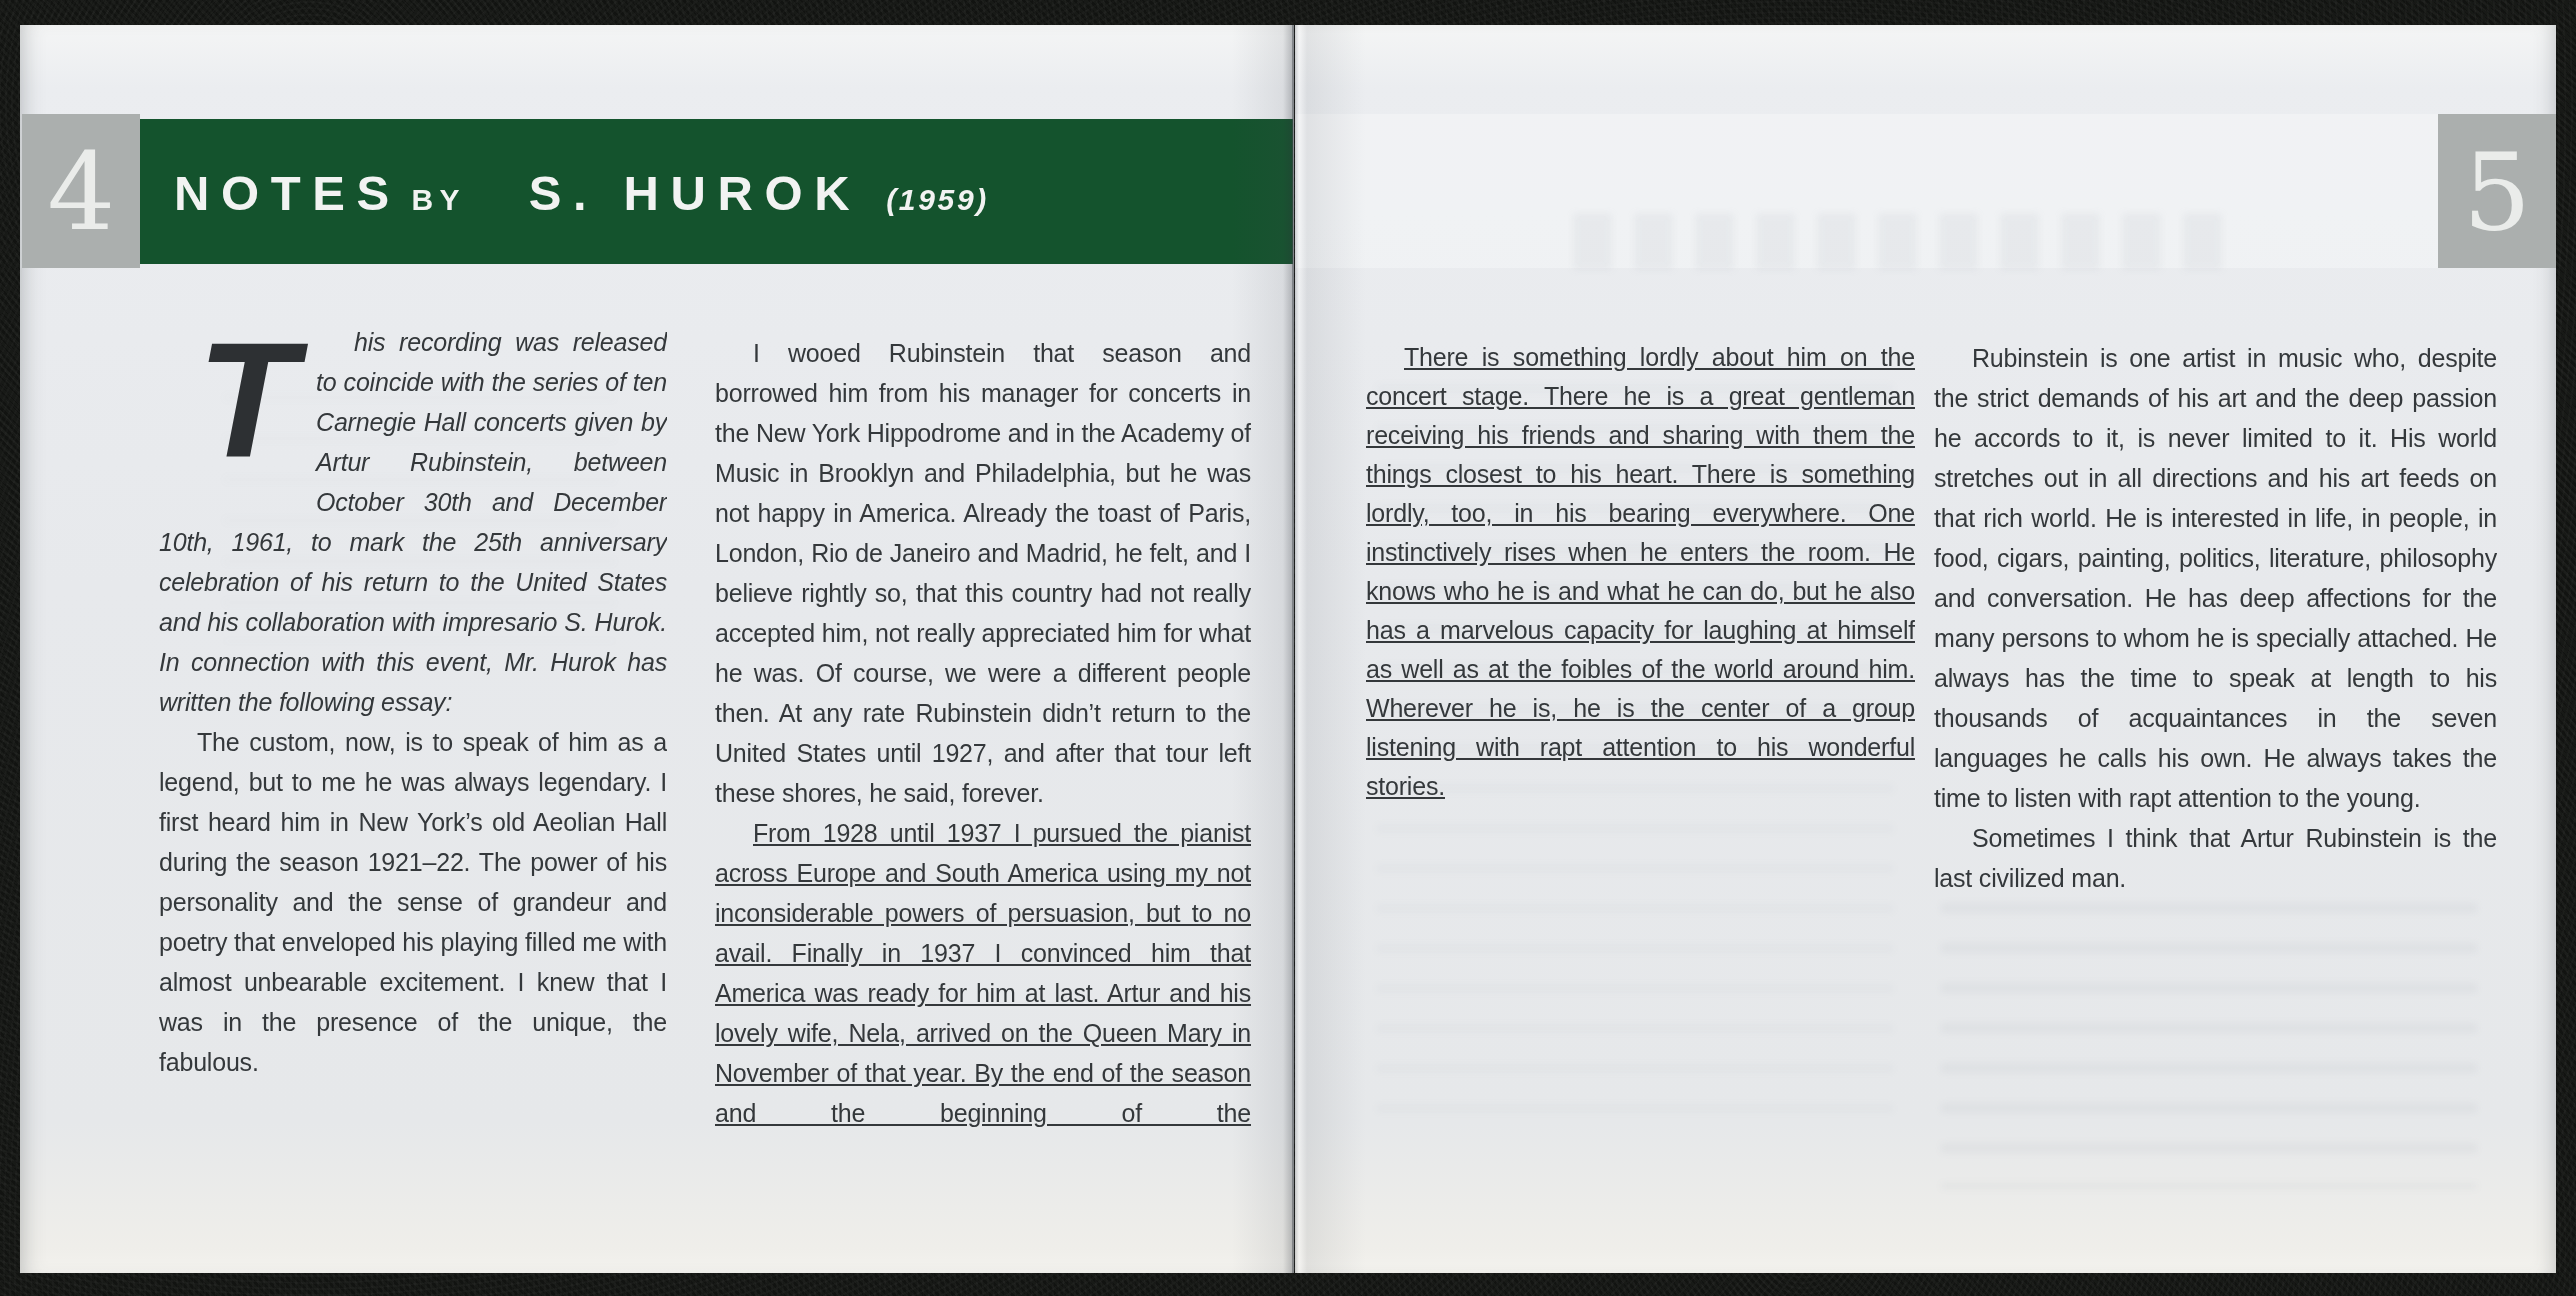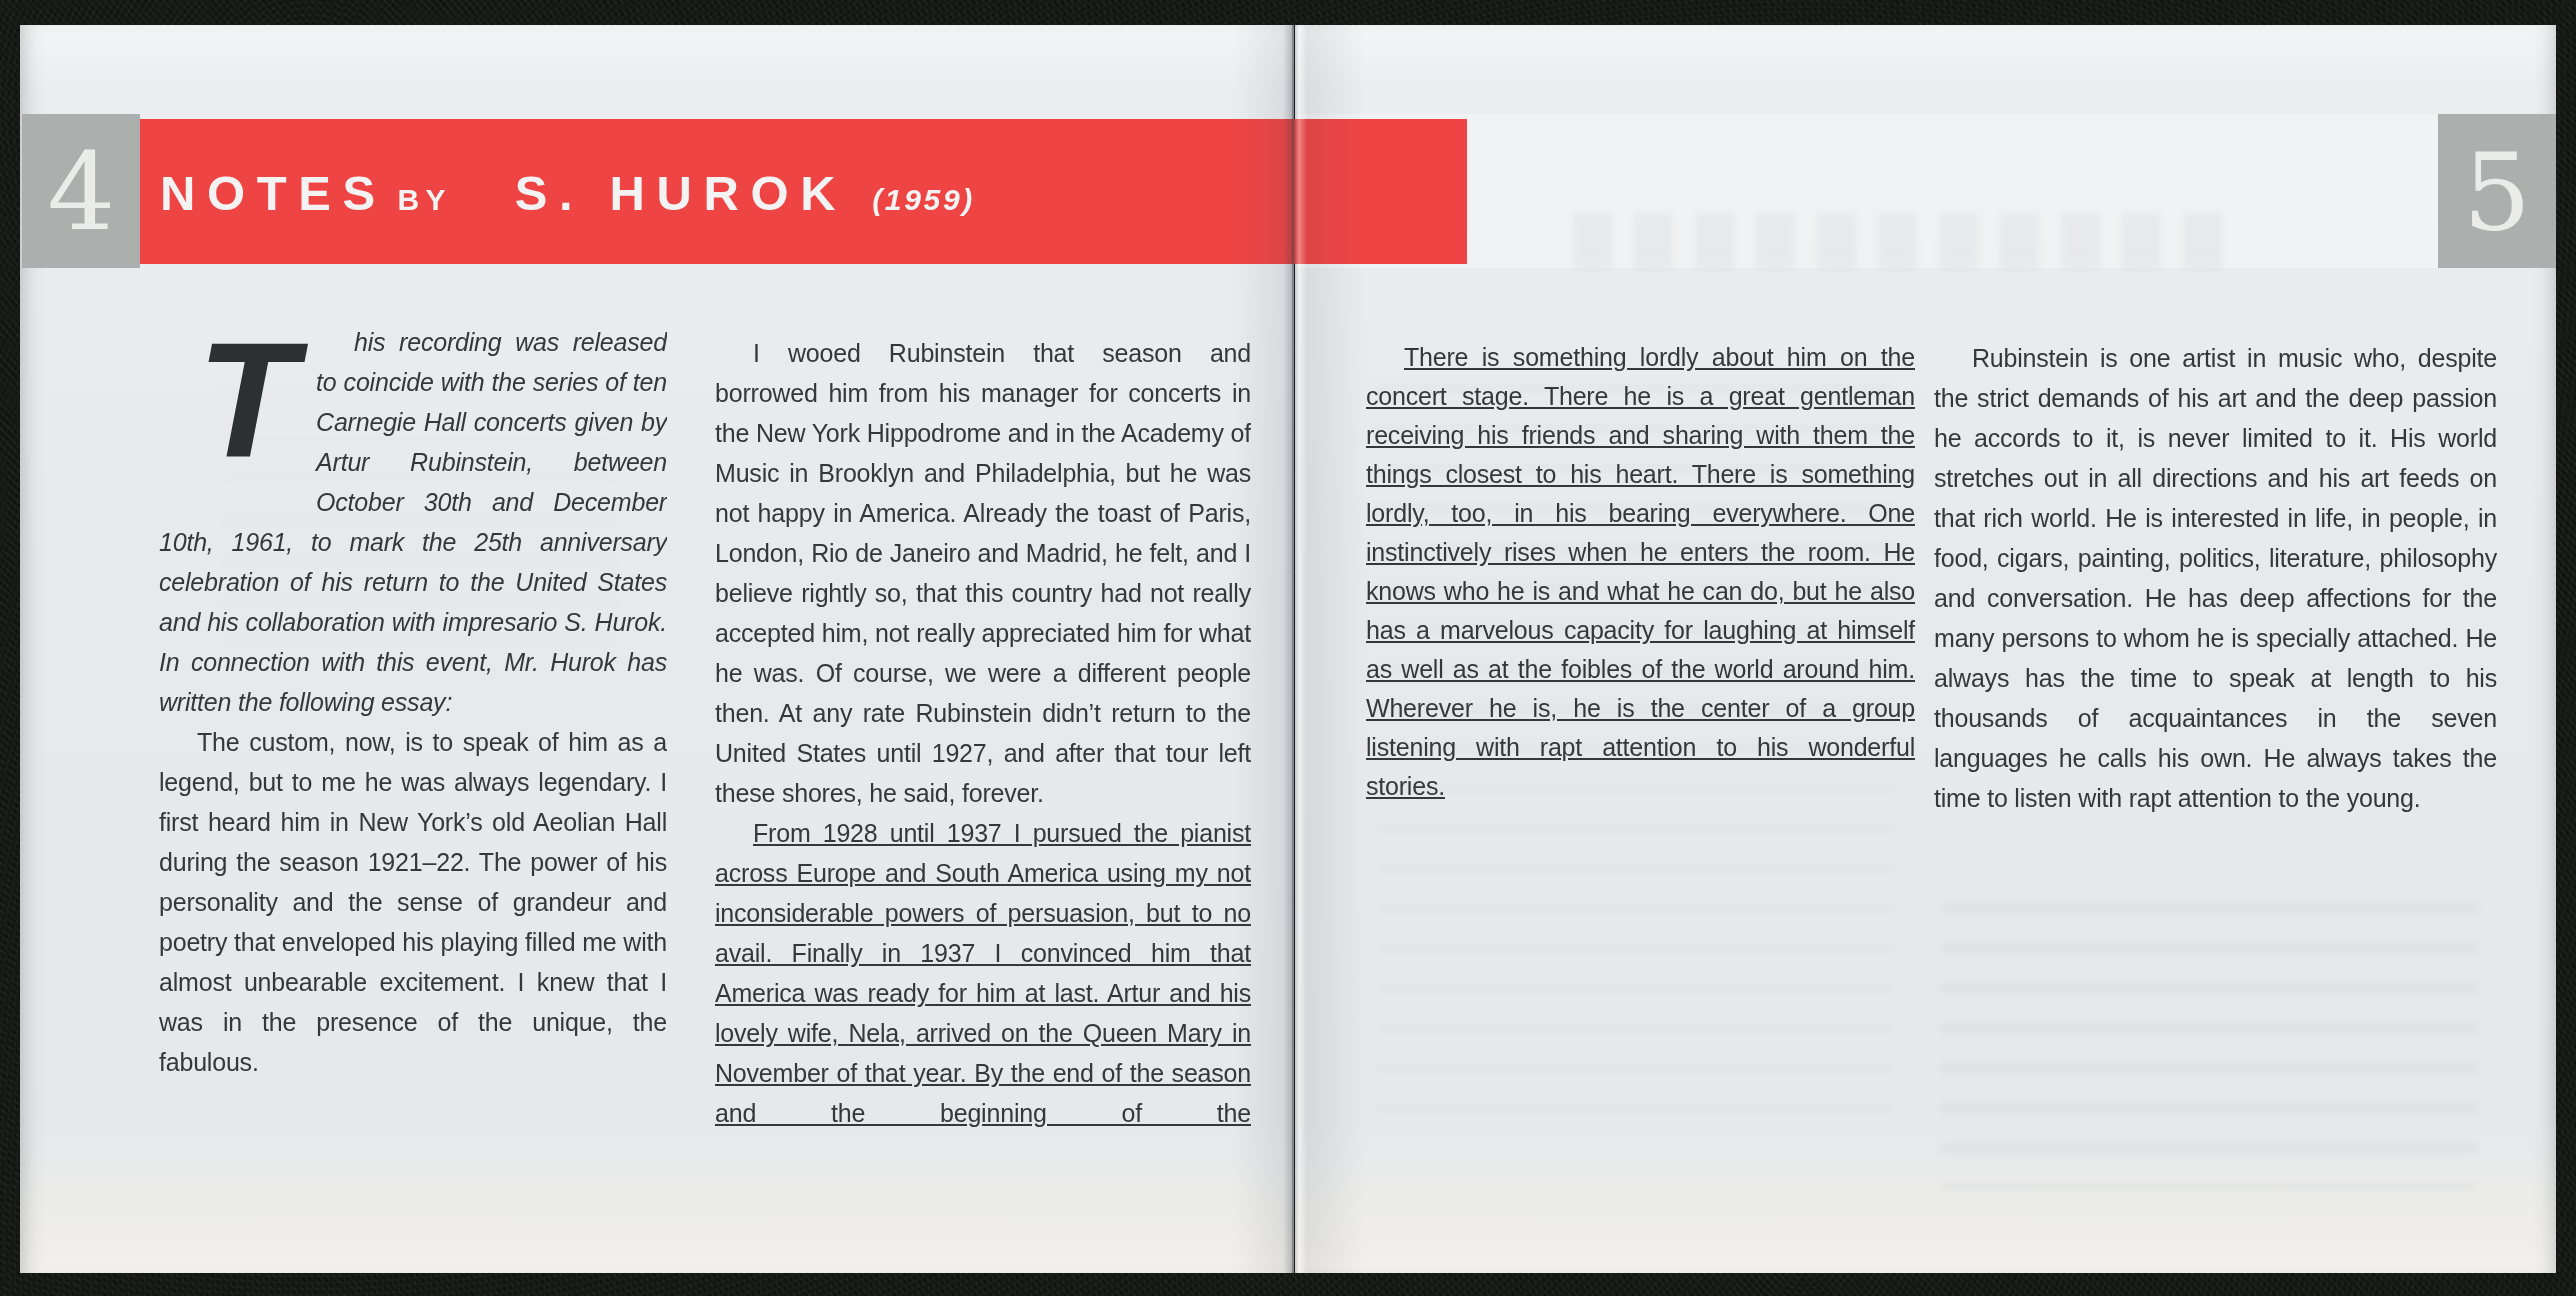--- a/index.html
+++ b/index.html
@@ -44,22 +44,22 @@
   }
   .page-tab.left{left:22.3px;}
   .page-tab.right{left:2438px;}
   .tab-number{
     display:block;width:100%;height:100%;text-align:center;line-height:157px;
     font-family:"DejaVu Serif",serif;font-size:107px;font-weight:400;
     color:rgba(243,245,243,.88);
   }
 
   .header-bar{
-    position:absolute;left:140px;top:119px;width:1327px;height:145px;background:#ef4444;
-    display:flex;align-items:baseline;padding-left:20px;box-sizing:border-box;
+    position:absolute;left:140px;top:119px;width:1153px;height:145px;background:#14532d;
+    display:flex;align-items:baseline;padding-left:34px;box-sizing:border-box;
     color:#f2f3f2;
   }
   .header-bar{padding-top:46px;}
   .t-notes{font-size:49px;font-weight:700;letter-spacing:11.6px;}
   .t-by{font-size:30px;font-weight:700;letter-spacing:6.3px;margin:0 18px 0 10.7px;}
   .t-name{font-size:49px;font-weight:700;letter-spacing:11.6px;margin-left:45px;}
   .t-year{font-size:30px;font-weight:700;font-style:italic;letter-spacing:2.7px;margin-left:25px;}
 
   
   .right-band{position:absolute;left:1295px;top:114px;width:1143px;height:154px;background:rgba(255,255,255,.30);}
@@ -140,19 +140,20 @@
     <p>I wooed Rubinstein that season and borrowed him from his manager for concerts in the New York Hippodrome and in the Academy of Music in Brooklyn and Philadelphia, but he was not happy in America. Already the toast of Paris, London, Rio de Janeiro and Madrid, he felt, and I believe rightly so, that this country had not really accepted him, not really appreciated him for what he was. Of course, we were a different people then. At any rate Rubinstein didn’t return to the United States until 1927, and after that tour left these shores, he said, forever.</p>
     <p class="flush-last">From 1928 until 1937 I pursued the pianist across Europe and South America using my not inconsiderable powers of persuasion, but to no avail. Finally in 1937 I convinced him that America was ready for him at last. Artur and his lovely wife, Nela, arrived on the Queen Mary in November of that year. By the end of the season and the beginning of the</p>
   </div>
 
   <div class="col" id="col3">
     <p class="flush-last">There is something lordly about him on the concert stage. There he is a great gentleman receiving his friends and sharing with them the things closest to his heart. There is something lordly, too, in his bearing everywhere. One instinctively rises when he enters the room. He knows who he is and what he can do, but he also has a marvelous capacity for laughing at himself as well as at the foibles of the world around him. Wherever he is, he is the center of a group listening with rapt attention to his wonderful stories.</p>
   </div>
 
   <div class="col" id="col4">
     <p>Rubinstein is one artist in music who, despite the strict demands of his art and the deep passion he accords to it, is never limited to it. His world stretches out in all directions and his art feeds on that rich world. He is interested in life, in people, in food, cigars, painting, politics, literature, philosophy and conversation. He has deep affections for the many persons to whom he is specially attached. He always has the time to speak at length to his thousands of acquaintances in the seven languages he calls his own. He always takes the time to listen with rapt attention to the young.</p>
+    <p>Sometimes I think that Artur Rubinstein is the last civilized man.</p>
   </div>
 
   <div class="gutter-shadow"></div>
   <div class="crease-line"></div>
 
 </div>
 
 
 </body></html>

